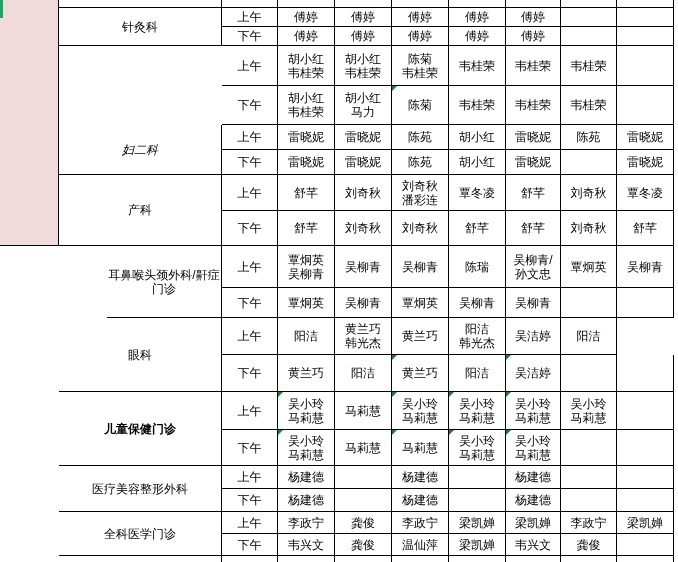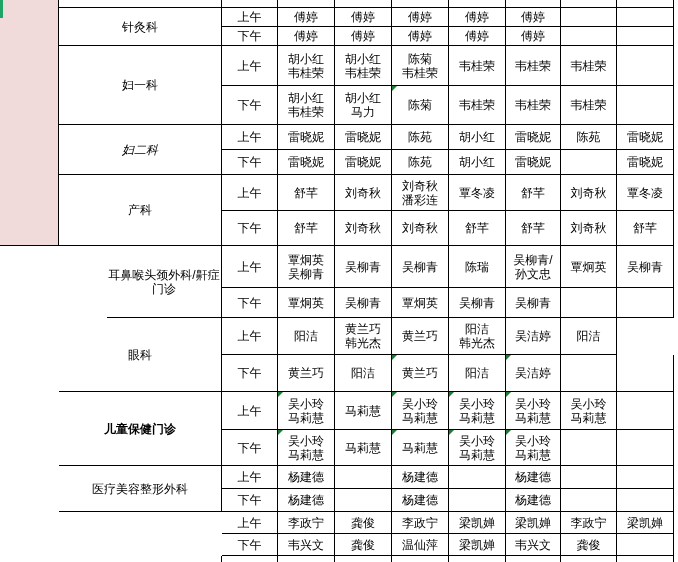--- a/index.html
+++ b/index.html
@@ -96,21 +96,20 @@
       <div class="cell day" style="grid-area: 2 / 8 / 3 / 9;">傅婷</div>
       <div class="cell day" style="grid-area: 2 / 9 / 3 / 10;"></div>
       <div class="cell day" style="grid-area: 2 / 10 / 3 / 11;"></div>
       <div class="cell day" style="grid-area: 3 / 4 / 4 / 5;">傅婷</div>
       <div class="cell day" style="grid-area: 3 / 5 / 4 / 6;">傅婷</div>
       <div class="cell day" style="grid-area: 3 / 6 / 4 / 7;">傅婷</div>
       <div class="cell day" style="grid-area: 3 / 7 / 4 / 8;">傅婷</div>
       <div class="cell day" style="grid-area: 3 / 8 / 4 / 9;">傅婷</div>
       <div class="cell day" style="grid-area: 3 / 9 / 4 / 10;"></div>
       <div class="cell day" style="grid-area: 3 / 10 / 4 / 11;"></div>
-      <div class="cell dept" style="grid-area: 4 / 2 / 6 / 3;">妇一科</div>
       <div class="cell time" style="grid-area: 4 / 3 / 5 / 4;">上午</div>
       <div class="cell time" style="grid-area: 5 / 3 / 6 / 4;">下午</div>
       <div class="cell day" style="grid-area: 4 / 4 / 5 / 5;">胡小红
 韦桂荣</div>
       <div class="cell day" style="grid-area: 4 / 5 / 5 / 6;">胡小红
 韦桂荣</div>
       <div class="cell day" style="grid-area: 4 / 6 / 5 / 7;">陈菊
 韦桂荣</div>
       <div class="cell day" style="grid-area: 4 / 7 / 5 / 8;">韦桂荣</div>
       <div class="cell day" style="grid-area: 4 / 8 / 5 / 9;">韦桂荣</div>
@@ -232,20 +231,21 @@
       <div class="cell day" style="grid-area: 16 / 8 / 17 / 9;">杨建德</div>
       <div class="cell day" style="grid-area: 16 / 9 / 17 / 10;"></div>
       <div class="cell day" style="grid-area: 16 / 10 / 17 / 11;"></div>
       <div class="cell day" style="grid-area: 17 / 4 / 18 / 5;">杨建德</div>
       <div class="cell day" style="grid-area: 17 / 5 / 18 / 6;"></div>
       <div class="cell day" style="grid-area: 17 / 6 / 18 / 7;">杨建德</div>
       <div class="cell day" style="grid-area: 17 / 7 / 18 / 8;"></div>
       <div class="cell day" style="grid-area: 17 / 8 / 18 / 9;">杨建德</div>
       <div class="cell day" style="grid-area: 17 / 9 / 18 / 10;"></div>
       <div class="cell day" style="grid-area: 17 / 10 / 18 / 11;"></div>
+      <div class="cell dept" style="grid-area: 18 / 2 / 20 / 3;">全科医学门诊</div>
       <div class="cell time" style="grid-area: 18 / 3 / 19 / 4;">上午</div>
       <div class="cell time" style="grid-area: 19 / 3 / 20 / 4;">下午</div>
       <div class="cell day" style="grid-area: 18 / 4 / 19 / 5;">李政宁</div>
       <div class="cell day" style="grid-area: 18 / 5 / 19 / 6;">龚俊</div>
       <div class="cell day" style="grid-area: 18 / 6 / 19 / 7;">李政宁</div>
       <div class="cell day" style="grid-area: 18 / 7 / 19 / 8;">梁凯婵</div>
       <div class="cell day" style="grid-area: 18 / 8 / 19 / 9;">梁凯婵</div>
       <div class="cell day" style="grid-area: 18 / 9 / 19 / 10;">李政宁</div>
       <div class="cell day" style="grid-area: 18 / 10 / 19 / 11;">梁凯婵</div>
       <div class="cell day" style="grid-area: 19 / 4 / 20 / 5;">韦兴文</div>

